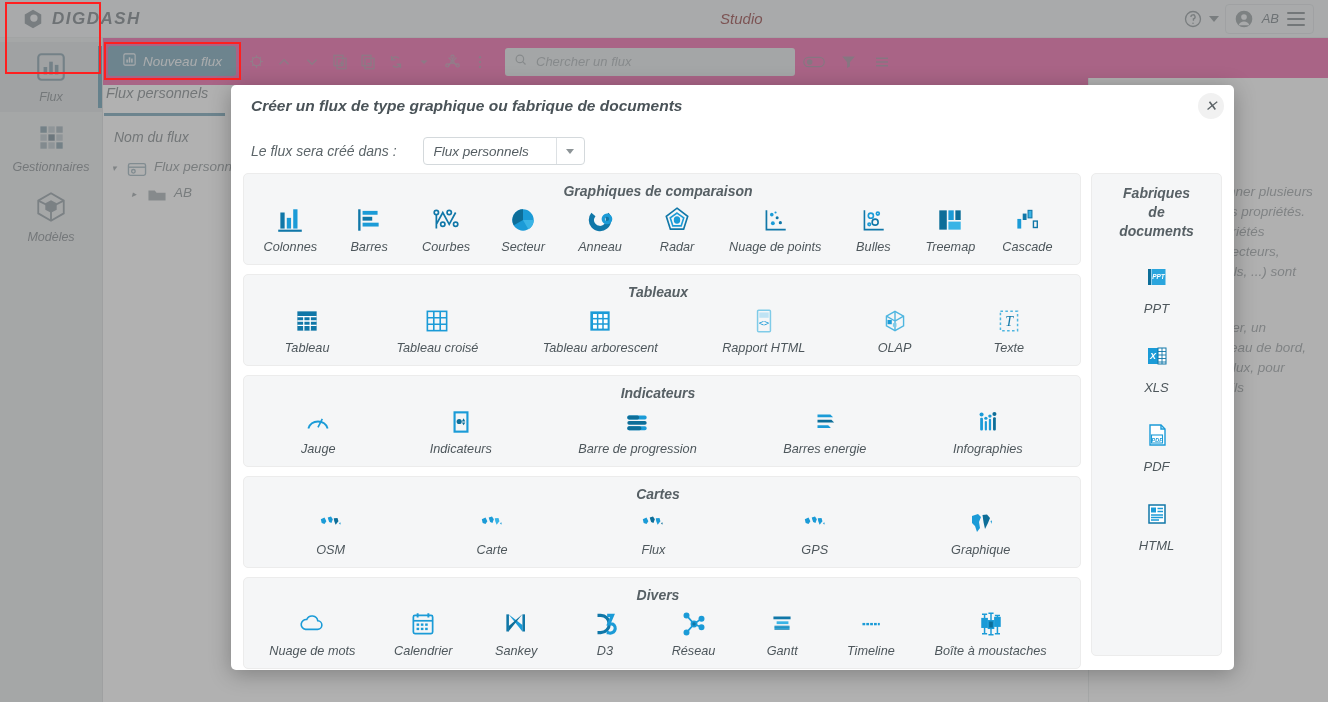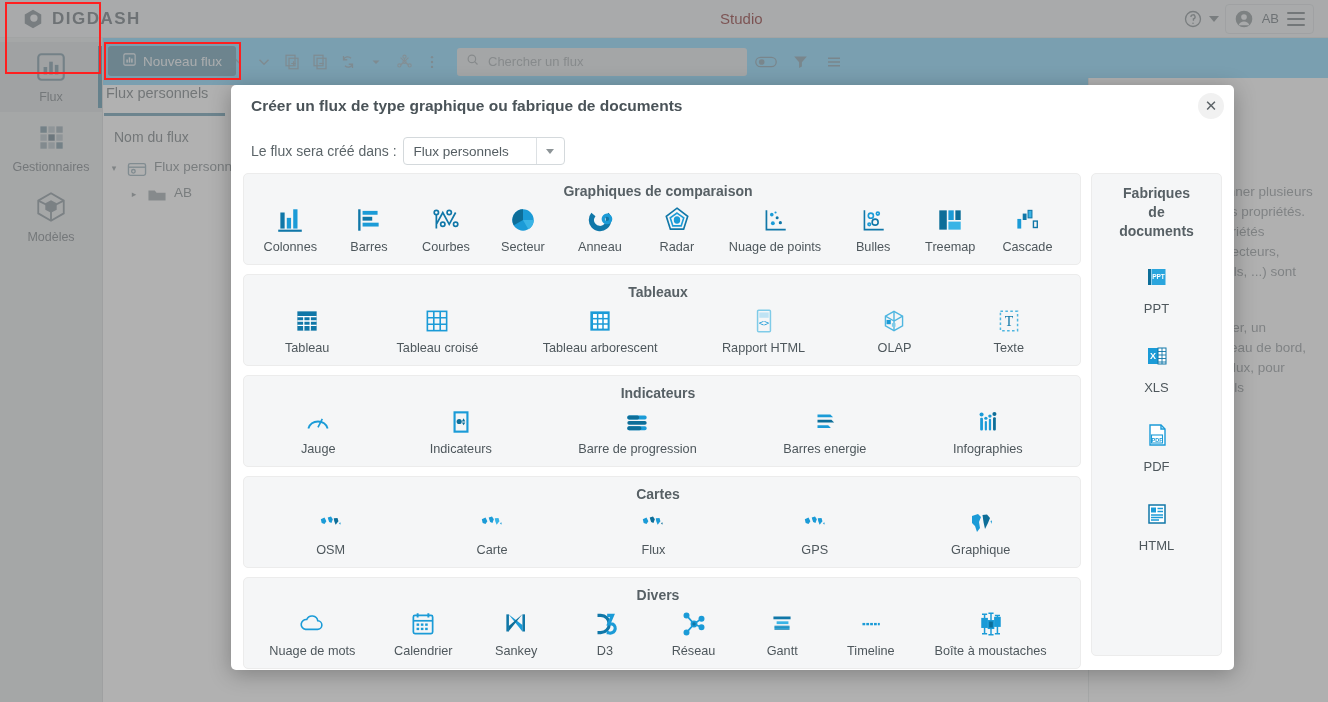--- a/index.html
+++ b/index.html
@@ -2,21 +2,21 @@
 <html><head>
 <meta charset="utf-8">
 <style>
   * { box-sizing: border-box; margin: 0; padding: 0; }
   html, body {
     width: 1328px; height: 702px;
     font-family: "Liberation Sans", sans-serif;
     background: #b0b0b0;
     overflow: hidden;
   }
-  #app { position: relative; width: 1328px; height: 702px; }
+  #app { position: relative; width: 1328px; height: 702px; font-style: italic; }
 
   
   #backdrop { position: absolute; inset: 0; background: #ffffff; }
   #dimmer { position: absolute; inset: 0; background: rgba(120,120,120,0.58); z-index: 40; }
 
   
   .topbar {
     position: absolute; top: 0; left: 0; width: 1328px; height: 38px;
     background: #eceff1; display: flex; align-items: center;
     border-bottom: 1px solid #dcdfe1;
@@ -46,22 +46,22 @@
   .rail-ic { width: 34px; height: 34px; }
   .rail-label { font-size: 12.5px; color: #6f787c; }
   .rail-highlight {
     position: absolute; left: 5px; top: 2px; width: 96px; height: 72px;
     border: 2px solid #ff1f1f; z-index: 60; pointer-events: none;
   }
 
   
   .toolbar {
     position: absolute; top: 38px; left: 103px; right: 0; height: 47px;
-    background: #7dd3fc; display: flex; align-items: center; gap: 2px;
-    padding-left: 64px;
+    background: #ec4899; display: flex; align-items: center; gap: 2px;
+    padding-left: 112px;
   }
   .tb-ic { width: 26px; height: 26px; opacity: .72; display:flex; align-items:center; justify-content:center; }
   .search-box {
     margin-left: 10px; width: 290px; height: 28px; background: #e1e5e7; border-radius: 3px;
     display:flex; align-items:center; gap: 8px; padding: 0 8px;
   }
   .search-ph { font-size: 13px; color: #9aa2a6; }
   .tb-right { display:flex; align-items:center; gap: 8px; margin-left: 4px; }
 
   
@@ -107,21 +107,21 @@
   }
   .modal-title {
     position: absolute; left: 20px; top: 12px; font-size: 15.5px;
     font-weight: bold; color: #4a5358;
   }
   .modal-close {
     position: absolute; right: 10px; top: 8px; width: 26px; height: 26px;
     border-radius: 50%; background: #f1f1f1; color: #5c6367;
     display:flex; align-items:center; justify-content:center; font-size: 15px;
   }
-  .dest-row { position: absolute; left: 20px; top: 52px; display:flex; align-items:center; gap: 6px; }
+  .dest-row { position: absolute; left: 20px; top: 52px; display:flex; align-items:center; gap: 26px; }
   .dest-label { font-size: 14px; color: #5c6569; }
   .dest-select {
     width: 162px; height: 28px; border:1px solid #d4d9dc; border-radius: 4px;
     display:flex; align-items:center; justify-content:space-between;
     font-size: 13.5px; color:#545d62;
   }
   .dest-value { padding-left: 10px; }
   .dest-arrow-cell { width: 28px; height: 100%; border-left:1px solid #dde1e4; display:flex; align-items:center; justify-content:center; }
   .mini-caret { width:0; height:0; border-left:4px solid transparent; border-right:4px solid transparent; border-top:5px solid #8d9497; }
 

